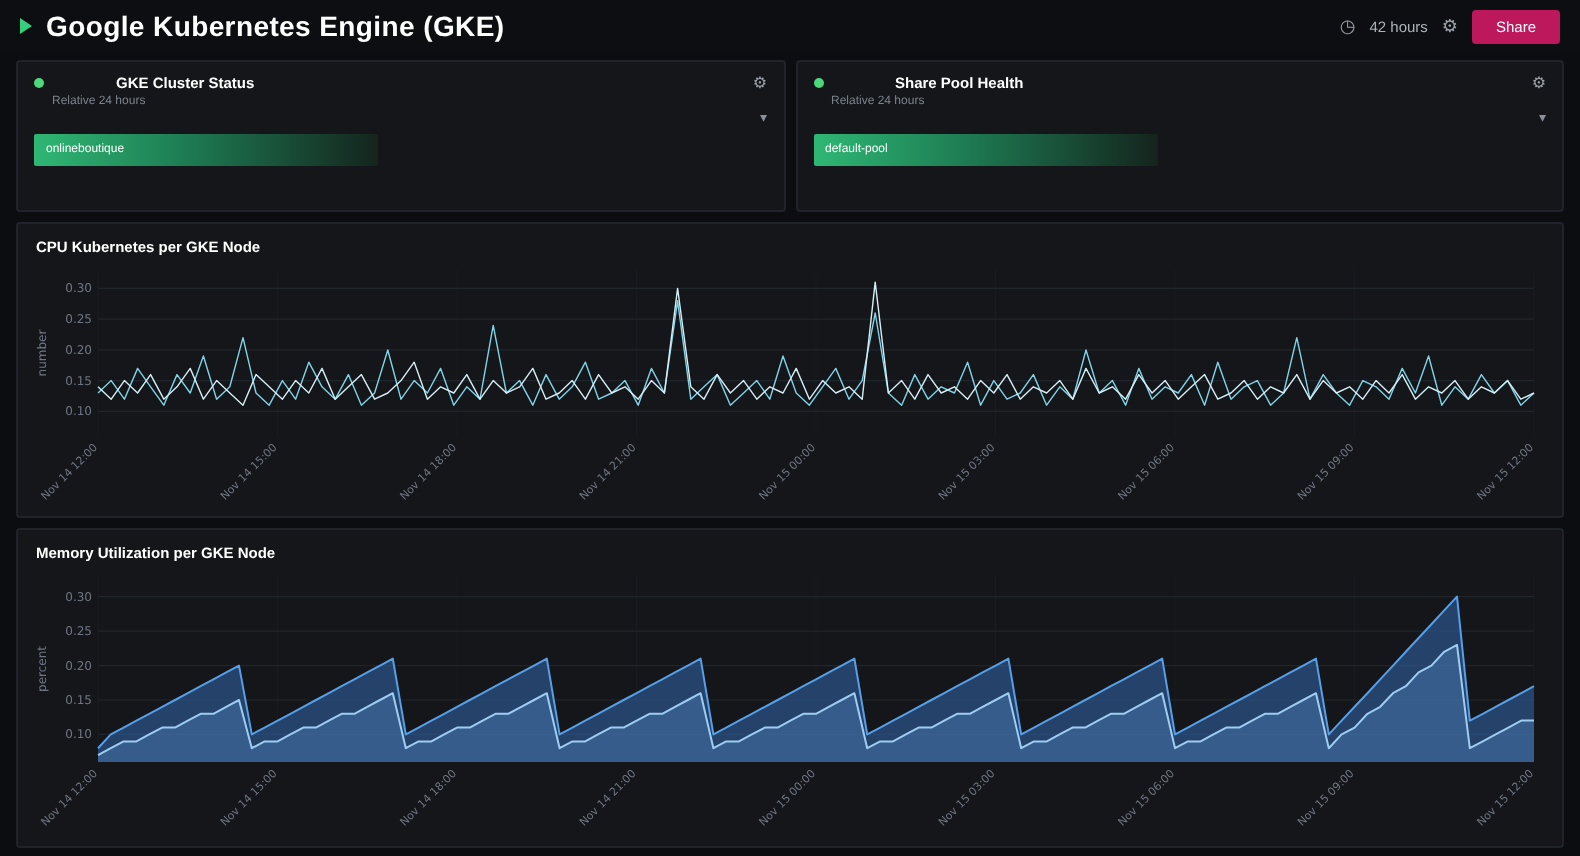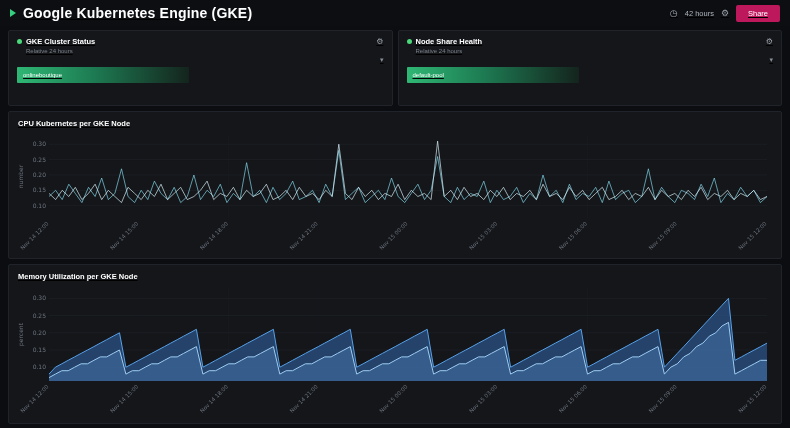--- a/index.html
+++ b/index.html
@@ -1,37 +1,37 @@
 <!DOCTYPE html>
 <html><head>
 <meta charset="utf-8">
 <style>
   * { box-sizing: border-box; margin: 0; padding: 0; }
   body { font-family: "Liberation Sans", sans-serif; background:#07090c; }
-  .page { width:790px; height:428px; background:#0b0d11; display:flex; flex-direction:column; overflow:hidden;text-decoration:underline; }
+  .page { width:790px; height:428px; background:#0b0d11; display:flex; flex-direction:column; overflow:hidden; }
 
   
   .app-header { height:26px; flex:0 0 26px; display:flex; align-items:center; padding:0 10px; background:#0c0e12; }
   .nav-tri { width:0; height:0; border-left:6px solid #35d07f; border-top:4px solid transparent; border-bottom:4px solid transparent; margin-right:7px; }
   .app-title { color:#ffffff; font-size:14px; font-weight:bold; letter-spacing:.2px; }
   .header-right { margin-left:auto; display:flex; align-items:center; gap:7px; }
   .time-icon { color:#9aa0a8; font-size:9px; }
   .time-label { color:#aeb4bc; font-size:7.5px; }
   .gear { color:#9aa0a8; font-size:9px; cursor:pointer; }
   .share-btn { background:#be185d; color:#fff; font-size:7.5px; border:none; border-radius:2px; padding:4px 12px; cursor:pointer; }
 
   .content { flex:1; display:flex; flex-direction:column; gap:5px; padding:4px 8px 4px 8px; overflow:hidden; }
 
   
   .top-row { display:flex; gap:5px; height:76px; flex:0 0 76px; }
   .panel { background:#141619; border:1px solid #202329; border-radius:2px; }
   .status-panel { flex:1; padding:6px 8px; display:flex; flex-direction:column; }
   .panel-head { display:flex; align-items:center; gap:4px; }
   .status-dot { width:5px; height:5px; border-radius:50%; background:#4cd97b; flex:0 0 5px; }
-  .p-title { color:#ffffff; font-size:7.5px; font-weight:bold; }
+  .p-title { color:#ffffff; font-size:7.5px; font-weight:bold;margin-left:32px; }
   .panel-head .gear { margin-left:auto; font-size:8px; }
   .p-sub { color:#7c828c; font-size:6px; margin:2px 0 0 9px; }
   .chev-row { display:flex; justify-content:flex-end; margin-top:2px; }
   .chev { color:#8a9099; font-size:7px; cursor:pointer; line-height:7px; }
   .status-bar { margin-top:4px; height:16px; width:47%; background:linear-gradient(90deg,#2fb774 0%,#1d7a52 45%,#14241d 100%); border-radius:1px; display:flex; align-items:center; cursor:pointer; }
   .status-bar span { color:#ffffff; font-size:6px; padding-left:6px; }
 
   
   .chart-panel { width:100%; padding:6px; display:flex; flex-direction:column; }
   .chart-panel.cpu { height:148px; flex:0 0 148px; }
@@ -70,21 +70,21 @@
           <span class="chev">▾</span>
         </div>
         <div class="status-bar">
           <span>onlineboutique</span>
         </div>
       </div>
 
       <div class="panel status-panel">
         <div class="panel-head">
           <span class="status-dot"></span>
-          <span class="p-title">Node Share Health</span>
+          <span class="p-title">Share Pool Health</span>
           <span class="gear">⚙</span>
         </div>
         <div class="p-sub">Relative 24 hours</div>
         <div class="chev-row">
           <span class="chev">▾</span>
         </div>
         <div class="status-bar">
           <span>default-pool</span>
         </div>
       </div>

